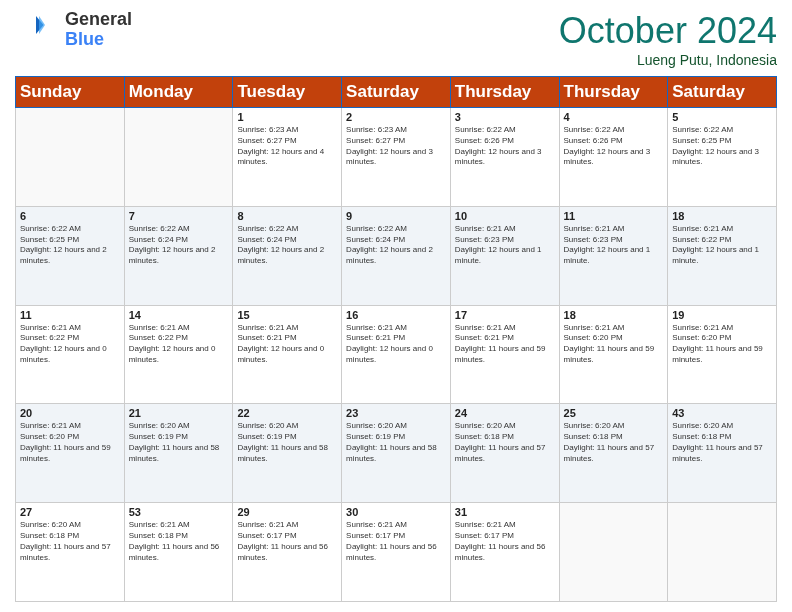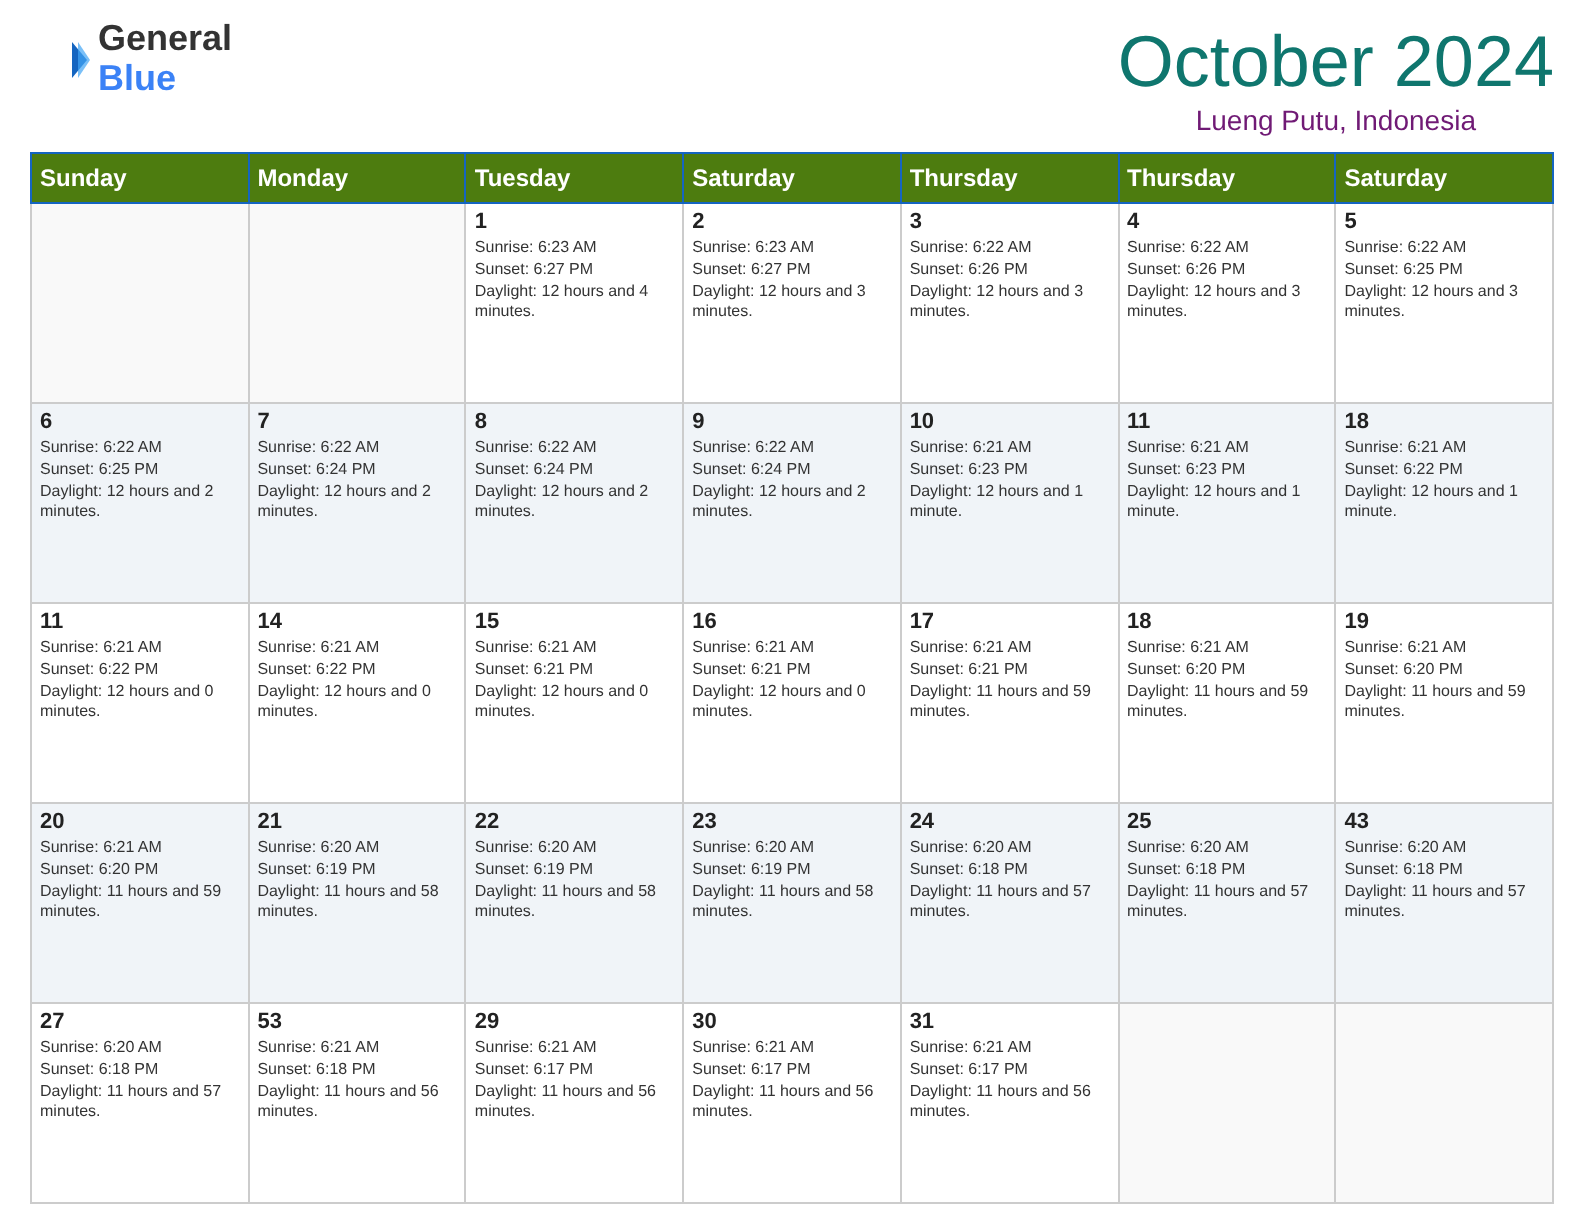--- a/index.html
+++ b/index.html
@@ -18,22 +18,21 @@
       flex-direction: column;
     }
     .header {
       display: flex;
       justify-content: space-between;
       align-items: flex-start;
       margin-bottom: 8px;
     }
     .logo {
       display: flex;
-      align-items: center;
-      gap: 4px;
+      gap: 20px;
     }
     .logo-text {
       font-size: 18px;
       font-weight: bold;
       line-height: 1.1;
     }
     .logo-general { color: #333; }
     .logo-blue { color: #3b82f6; }
     .logo-icon {
       width: 30px;
@@ -42,35 +41,34 @@
     .title-block {
       text-align: right;
     }
     .month-title {
       font-size: 36px;
       font-weight: normal;
       color: #0f766e;
     }
     .location {
       font-size: 14px;
-      color: #701a75;
-      text-align: center;
+      color: #14532d;
     }
     .calendar {
       flex: 1;
       border-collapse: collapse;
       width: 100%;
       font-size: 9px;
     }
     .calendar th {
-      background-color: #4d7c0f;
+      background-color: #c2410c;
       color: #fff;
       padding: 5px 4px;
       text-align: left;
-      font-size: 12px;
+      font-size: 17px;
       font-weight: bold;
       border: 1px solid #1565c0;
     }
     .calendar td {
       border: 1px solid #ccc;
       vertical-align: top;
       padding: 3px 4px;
       width: calc(100% / 7);
       height: 80px;
     }

